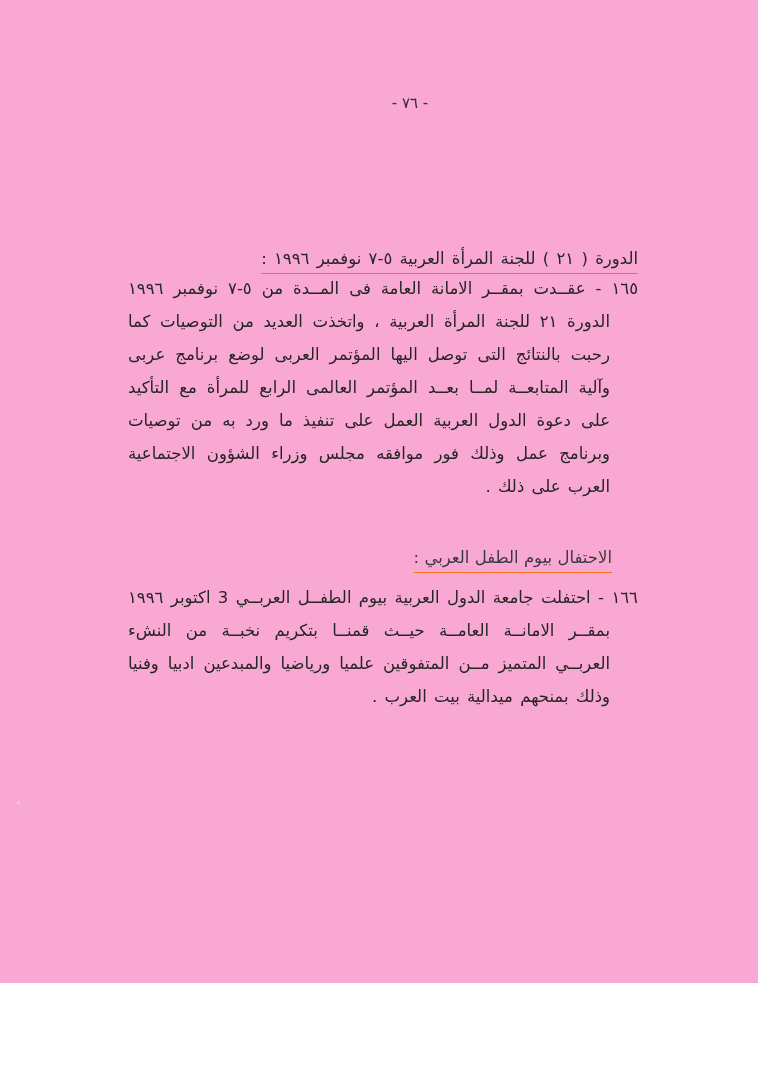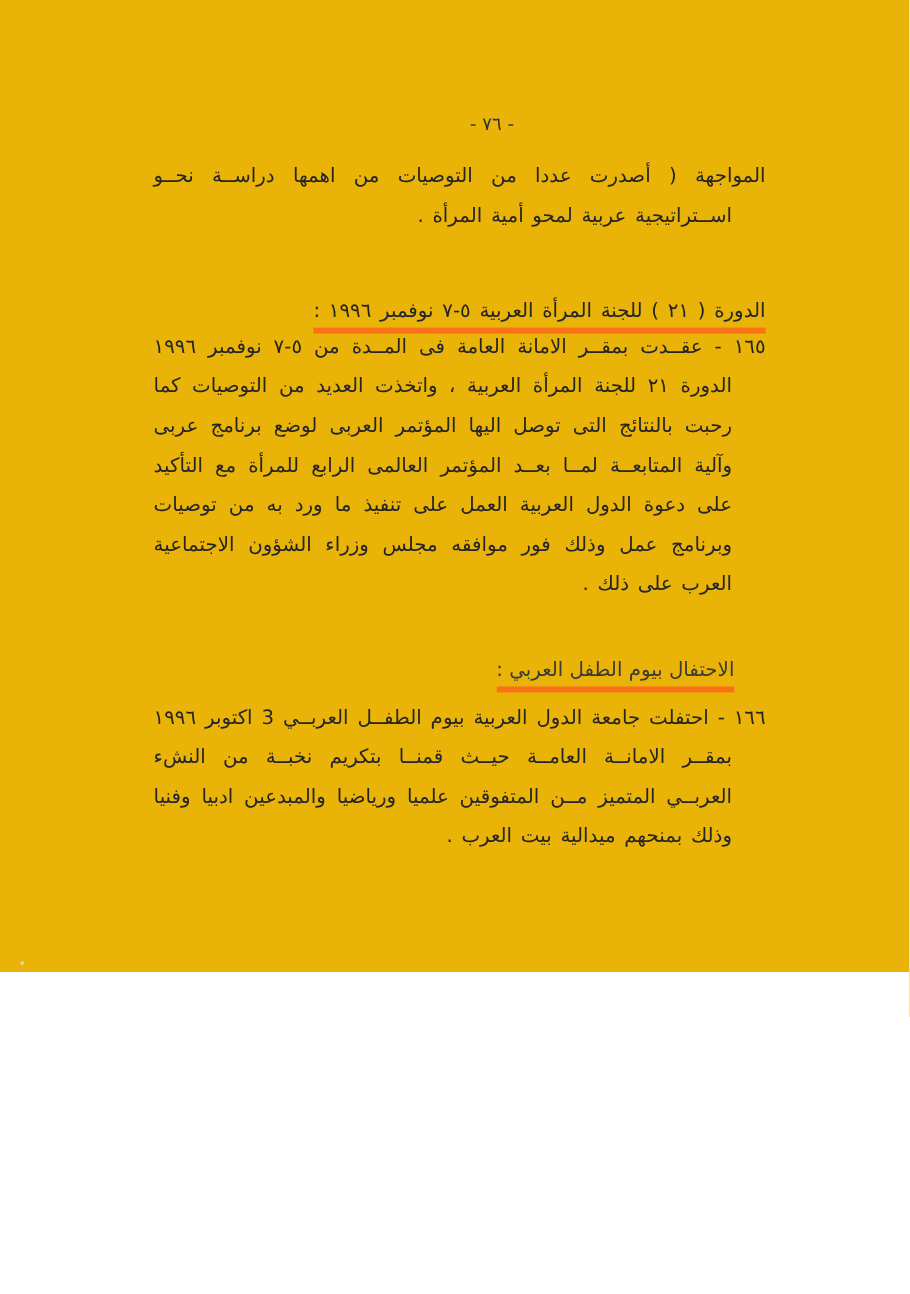--- a/index.html
+++ b/index.html
@@ -3,22 +3,22 @@
 <meta charset="utf-8">
 <style>
   html, body {
     margin: 0;
     padding: 0;
     background: #ffffff;
   }
   .page {
     position: relative;
     width: 758px;
-    height: 810px;
-    background: #eab308;
+    height: 983px;
+    background: #f9a8d4;
     font-family: "DejaVu Sans", sans-serif;
     color: #252525;
     direction: rtl;
     overflow: hidden;
   }
   .page-number {
     position: absolute;
     top: 94px;
     left: 62px;
     right: 0;
@@ -42,21 +42,21 @@
     text-indent: -28px;
   }
   .heading-line {
     text-align: right;
   }
   .bold {
     font-weight: bold;
   }
   .u {
     padding-bottom: 5px;
-    border-bottom: 5px solid #f97316;
+    border-bottom: 1px solid #f97316;
   }
   #intro   { top: 130px; }
   #heading21 { top: 242px; }
   #para165 { top: 272px; }
   #sec6    { top: 497px; font-size: 17px; }
   #sub6    { position: absolute; right: 146px; left: 128px; margin: 0;
              font-size: 16.5px; line-height: 33px; 
              top: 541px; color: #3a3a3a; }
   #para166 { top: 581px; }
   .speck {
@@ -69,21 +69,20 @@
     background: #d9d9d4;
   }
 </style>
 </head>
 <body>
 
 <div class="page">
 
   <div class="page-number">- ٧٦ -</div>
 
-  <p class="block hang" id="intro">المواجهة ( أصدرت عددا من التوصيات من اهمها دراســة نحــو اســتراتيجية عربية لمحو أمية المرأة .</p>
 
   <div class="block heading-line" id="heading21">
     <span class="u">الدورة ( ٢١ ) للجنة المرأة العربية ٥-٧ نوفمبر ١٩٩٦ :</span>
   </div>
 
   <p class="block hang" id="para165">١٦٥ - عقــدت بمقــر الامانة العامة فى المــدة من ٥-٧ نوفمبر ١٩٩٦ الدورة ٢١ للجنة المرأة العربية ، واتخذت العديد من التوصيات كما رحبت بالنتائج التى توصل اليها المؤتمر العربى لوضع برنامج عربى وآلية المتابعــة لمــا بعــد المؤتمر العالمى الرابع للمرأة مع التأكيد على دعوة الدول العربية العمل على تنفيذ ما ورد به من توصيات وبرنامج عمل وذلك فور موافقه مجلس وزراء الشؤون الاجتماعية العرب على ذلك .</p>
 
 
   <div id="sub6">
     <span class="u">الاحتفال بيوم الطفل العربي :</span>

